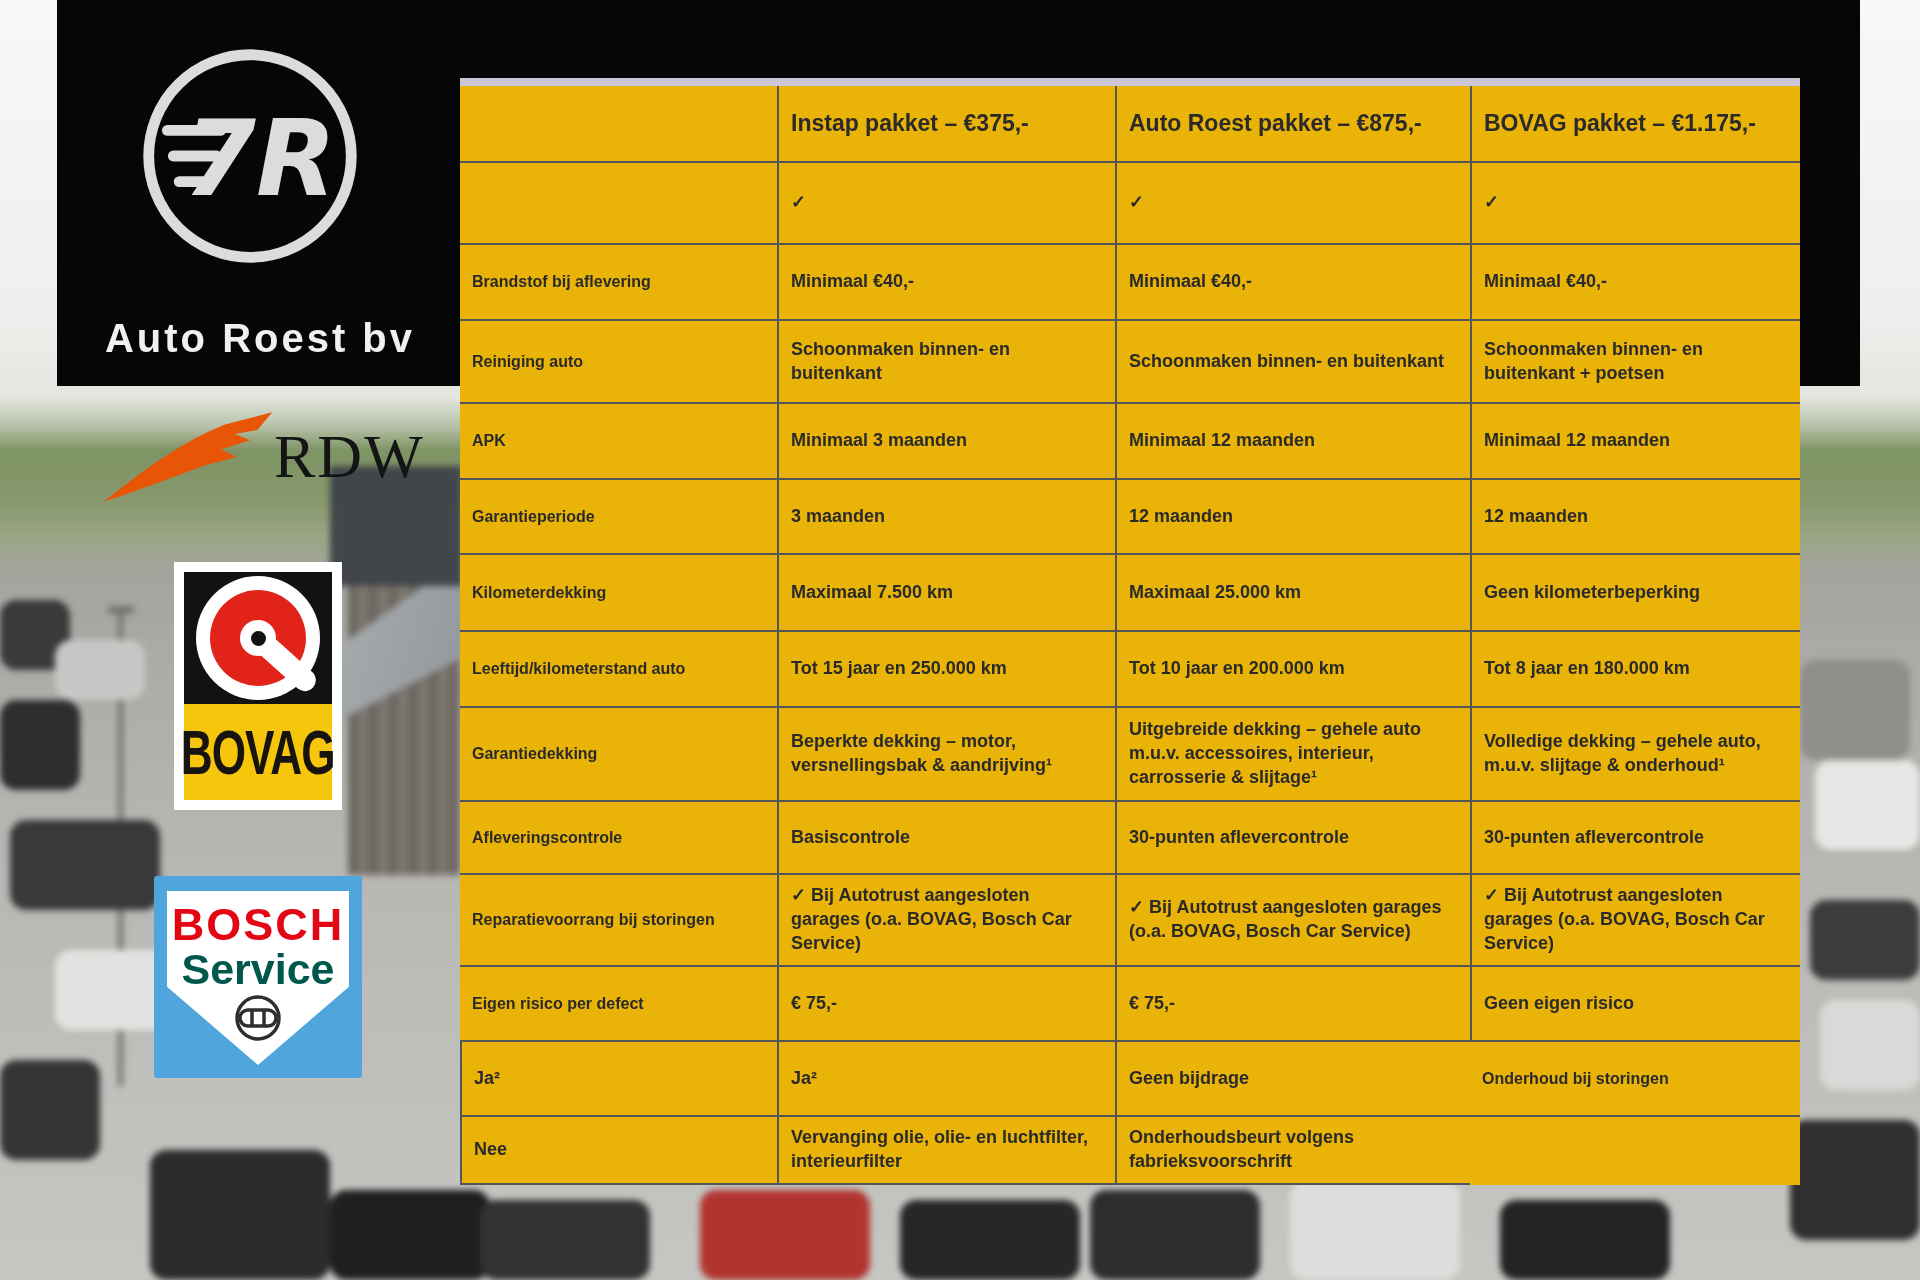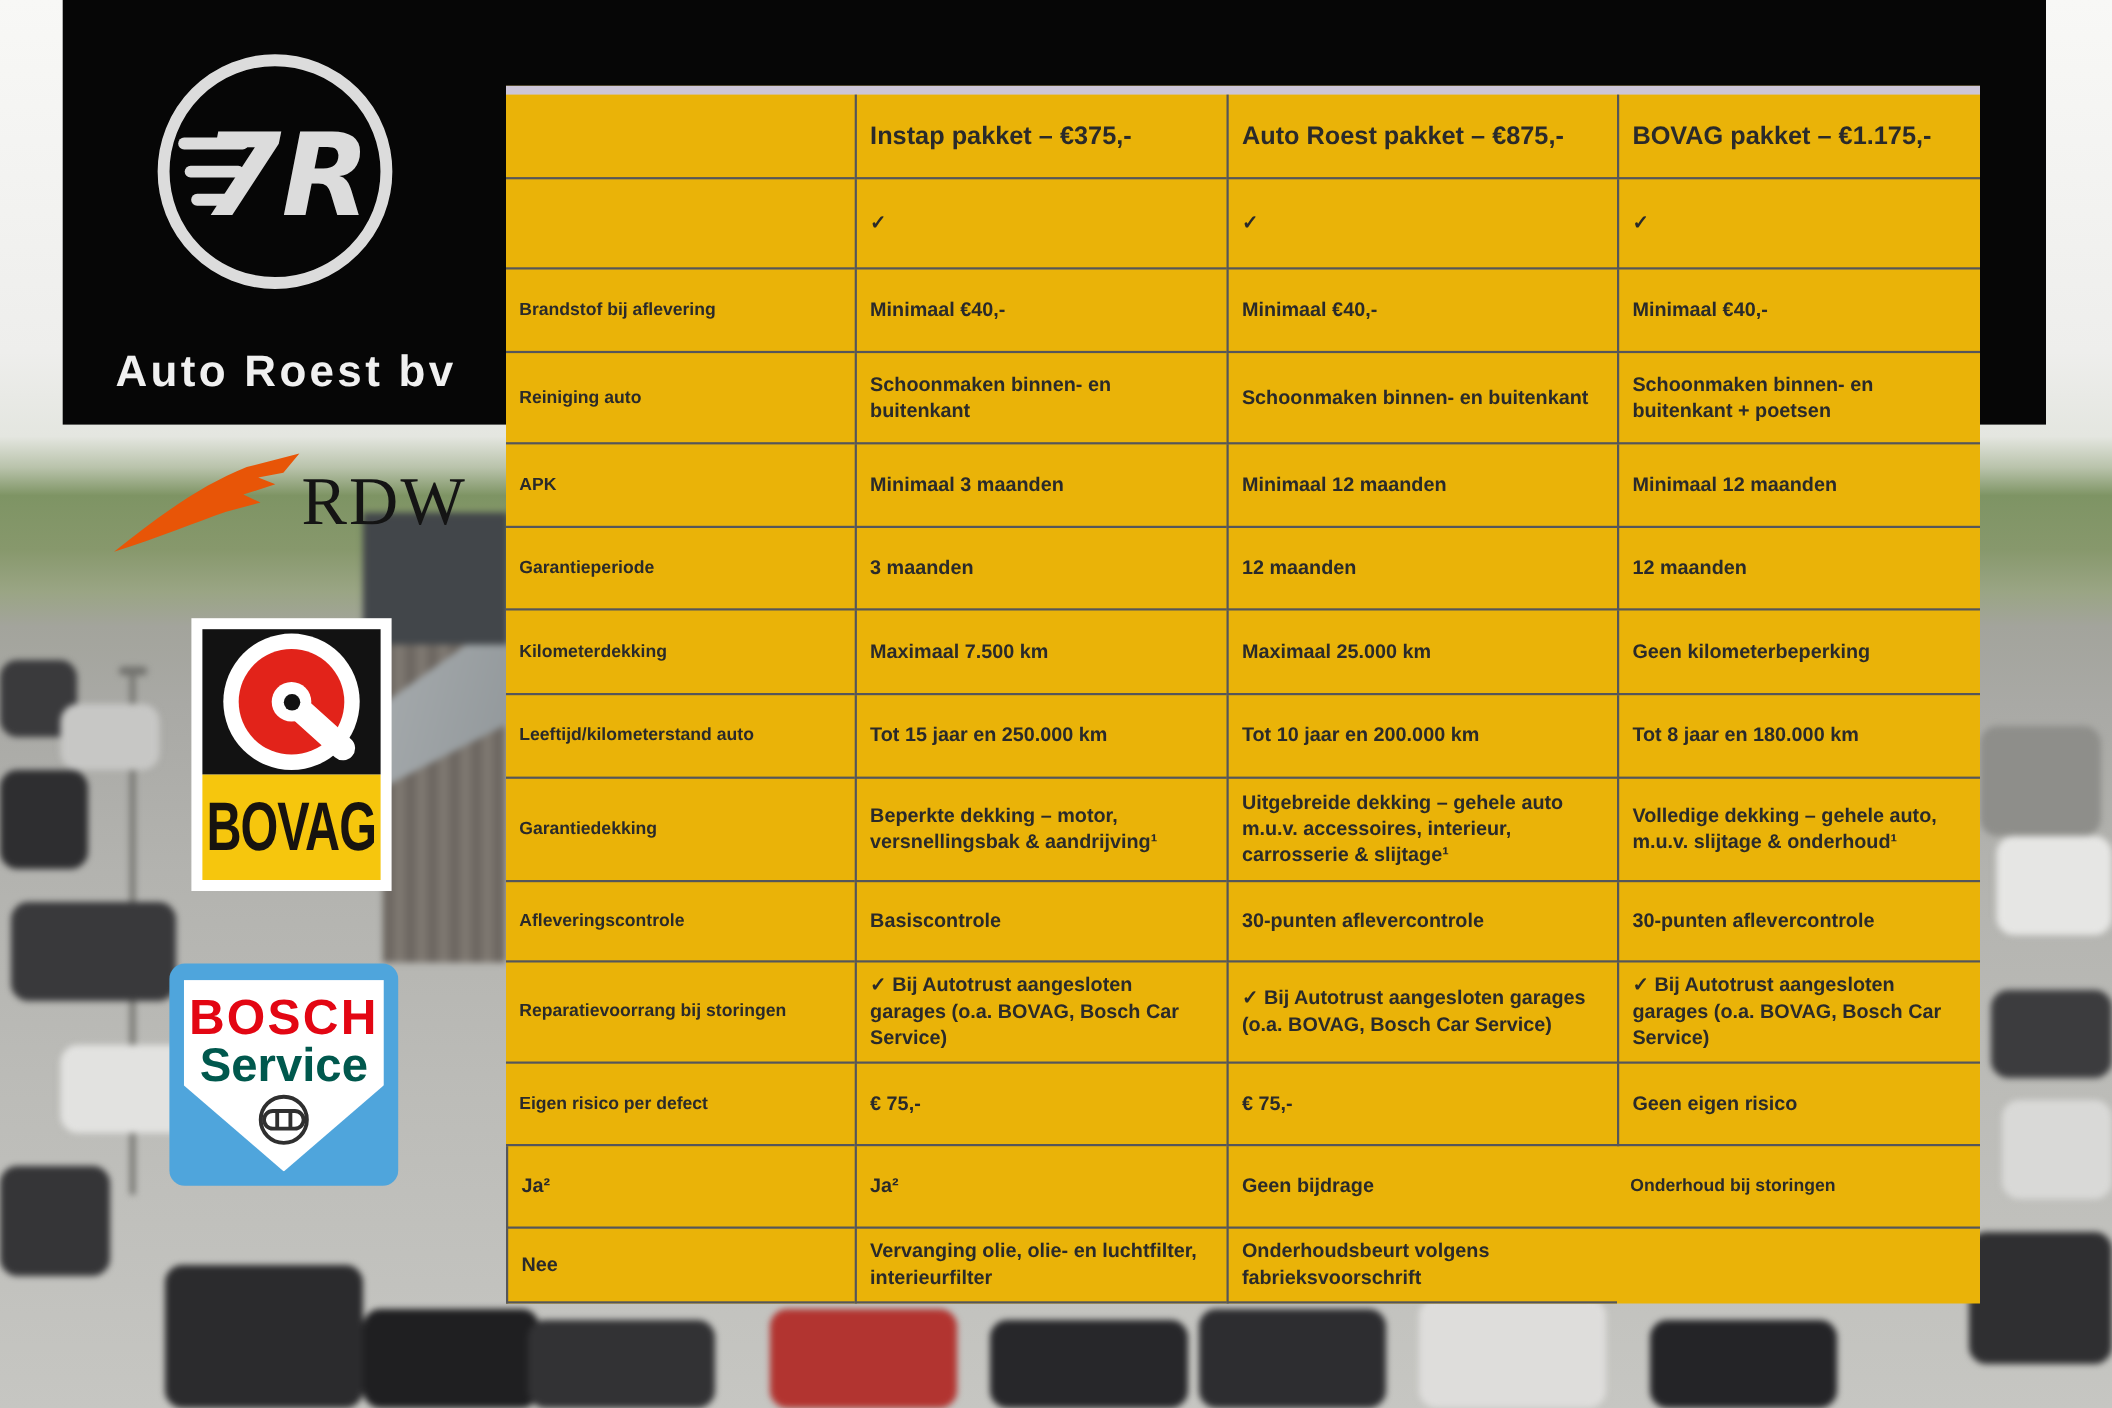--- a/index.html
+++ b/index.html
@@ -32,40 +32,40 @@
   .ar-logo{position:absolute;left:132px;top:38px;z-index:3;}
   .ar-name{position:absolute;left:95px;top:316px;width:330px;text-align:center;z-index:3;
     color:#f0f0f0;font-size:40px;font-weight:bold;letter-spacing:3px;}
 
   
   .rdw{position:absolute;left:100px;top:408px;z-index:3;display:flex;align-items:center;}
   .rdw-text{font-family:"Liberation Serif",serif;font-size:62px;color:#141414;
     letter-spacing:2px;margin-left:-6px;margin-top:-8px;}
 
   
-  .bovag{position:absolute;left:174px;top:562px;width:182px;height:248px;z-index:3;
+  .bovag{position:absolute;left:174px;top:562px;width:168px;height:248px;z-index:3;
     background:#fff;padding:10px;box-sizing:border-box;}
   .bovag-top{position:relative;height:132px;background:#121212;overflow:hidden;}
   .b-white-circle{position:absolute;left:50%;top:50%;width:124px;height:124px;margin:-62px;
     border-radius:50%;background:#fff;}
   .b-red{position:absolute;left:50%;top:50%;width:96px;height:96px;margin:-48px;
     border-radius:50%;background:#E2231A;}
   .b-needle{position:absolute;left:50%;top:50%;width:74px;height:22px;margin-top:-11px;
     background:#fff;border-radius:11px;transform-origin:0 50%;transform:rotate(42deg);}
   .b-pivot{position:absolute;left:50%;top:50%;width:36px;height:36px;margin:-18px;
     border-radius:50%;background:#fff;}
   .b-pivot::after{content:"";position:absolute;left:50%;top:50%;width:15px;height:15px;
     margin:-7.5px;border-radius:50%;background:#121212;}
   .bovag-band{height:96px;background:#F6C60D;display:flex;align-items:center;justify-content:center;}
   .bovag-band span{font-size:48px;font-weight:bold;color:#17130f;
     transform:scale(0.92,1.3);letter-spacing:-1px;}
 
   
   .bosch{position:absolute;left:154px;top:876px;width:208px;height:202px;z-index:3;
-    background:#4FA5DC;border-radius:14px;}
+    background:#4FA5DC;border-radius:3px;}
   .bosch-shield{position:absolute;left:13px;right:13px;top:15px;height:174px;background:#fff;
     clip-path:polygon(0 0,100% 0,100% 55%,50% 100%,0 55%);
     display:flex;flex-direction:column;align-items:center;}
   .bosch-line1{margin-top:8px;font-size:45px;font-weight:bold;color:#E30613;letter-spacing:2px;}
   .bosch-line2{font-size:43px;font-weight:bold;color:#00584D;margin-top:-6px;}
   .bosch-symbol{margin-top:-2px;}
 
   
   .table{position:absolute;left:460px;top:78px;width:1340px;z-index:4;
     display:grid;grid-template-columns:317px 338px 355px 330px;

